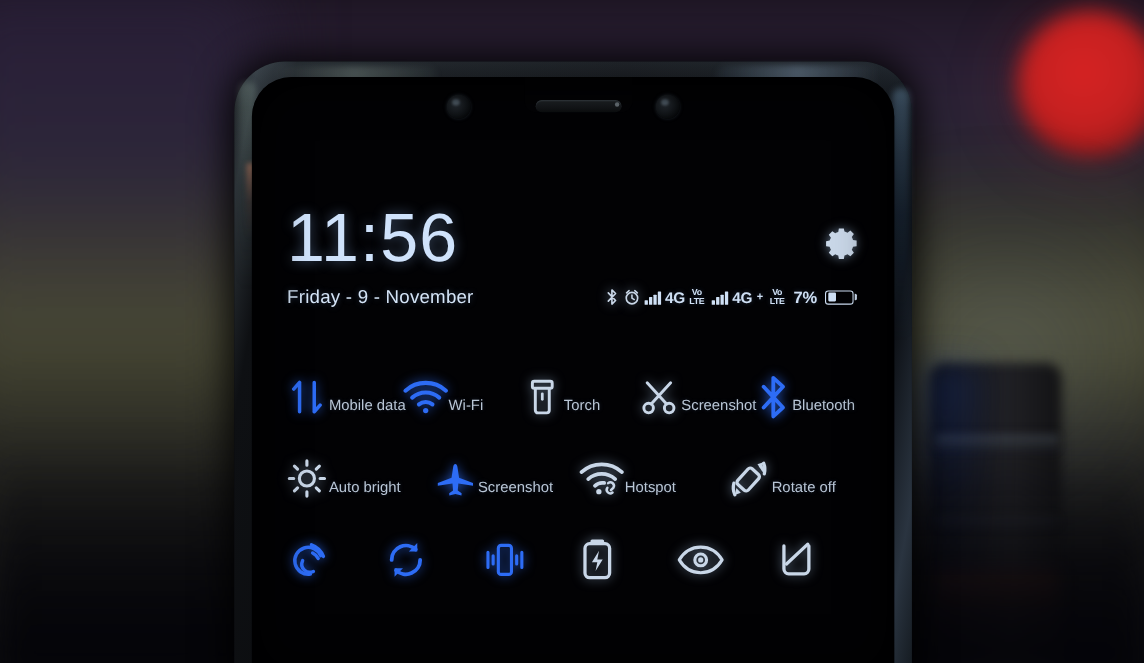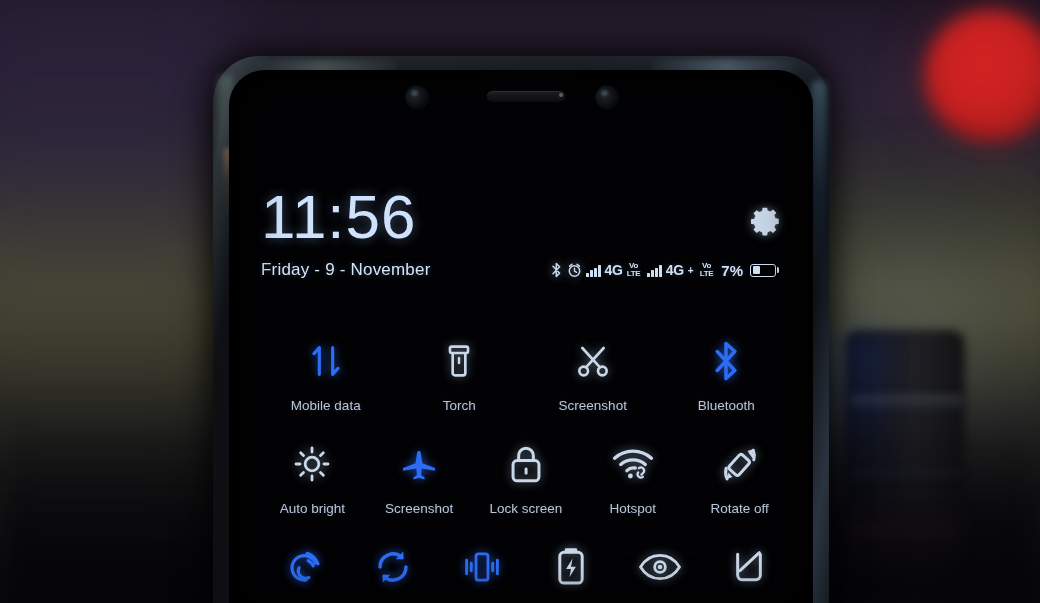--- a/index.html
+++ b/index.html
@@ -131,21 +131,21 @@
   .batt{display:inline-flex;align-items:center;}
   .batt-body{width:26px;height:13px;border:1.6px solid #cfe0f5;border-radius:3px;
     padding:1.6px;box-sizing:border-box;margin-left:3px;}
   .batt-fill{height:100%;background:#cfe0f5;border-radius:1px;}
   .batt-cap{width:2px;height:6px;background:#cfe0f5;border-radius:0 1.5px 1.5px 0;margin-left:1px;}
   .gear{position:absolute;right:30px;top:134px;}
 
   
   .tiles{position:absolute;left:30px;right:20px;top:262px;}
   .trow{display:flex;}
-  .tile{flex:1 1 0;min-width:0;display:flex;flex-direction:column;align-items:center;
+  .tile{flex:1 1 0;min-width:0;display:flex;align-items:center;
     padding-top:6px;}
   .tico{height:46px;display:flex;align-items:center;justify-content:center;}
   .tlabel{margin-top:14px;font-size:13.5px;color:#b9c6d6;white-space:nowrap;text-align:center;
     text-shadow:0 0 4px rgba(90,120,165,.3);}
   .trow2{margin-top:22px;} .trow3{margin-top:22px;}
 
   .blue{stroke:#2d6cf5;}
   .blue-f{fill:#2d6cf5;}
   .pale{stroke:#c9d7e8;}
   .pale-f{fill:#c9d7e8;}
@@ -255,20 +255,31 @@
 
           <div class="tile">
             <div class="tico">
                 <svg width="40" height="40" viewBox="0 0 24 24" class="glow-b">
               <path d="M8 20 L8 4 M8 4 L4.8 7.6 M16 4 L16 20 M16 20 L19.2 16.4" fill="none" class="blue" stroke-width="1.9" stroke-linecap="round" stroke-linejoin="round"></path>
             </svg>
               </div>
             <div class="tlabel">Mobile data</div>
           </div>
 
+          <div class="tile">
+            <div class="tico">
+                <svg width="42" height="40" viewBox="0 0 26 20" class="glow-b">
+              <path d="M1.6 6.4a17 17 0 0 1 22.8 0" fill="none" class="blue" stroke-width="2.3" stroke-linecap="round"></path>
+              <path d="M5.4 10.3a11.5 11.5 0 0 1 15.2 0" fill="none" class="blue" stroke-width="2.3" stroke-linecap="round"></path>
+              <path d="M9.2 14.1a6 6 0 0 1 7.6 0" fill="none" class="blue" stroke-width="2.3" stroke-linecap="round"></path>
+              <circle cx="13" cy="17.6" r="1.5" class="blue-f"></circle>
+            </svg>
+              </div>
+            <div class="tlabel">Wi-Fi</div>
+          </div>
 
           <div class="tile">
             <div class="tico">
                 <svg width="40" height="40" viewBox="0 0 24 24" class="glow-p">
               <rect x="6.6" y="3.4" width="10.8" height="3.8" rx="1" fill="none" class="pale" stroke-width="1.6"></rect>
               <path d="M8.2 7.2 L8.2 19.2a1.4 1.4 0 0 0 1.4 1.4h4.8a1.4 1.4 0 0 0 1.4-1.4V7.2" fill="none" class="pale" stroke-width="1.6" stroke-linejoin="round"></path>
               <path d="M12 10.2 L12 13.2" fill="none" class="pale" stroke-width="1.5" stroke-linecap="round"></path>
             </svg>
               </div>
             <div class="tlabel">Torch</div>
@@ -312,30 +323,20 @@
 
           <div class="tile">
             <div class="tico">
                 <svg width="42" height="40" viewBox="0 0 24 24" class="glow-b">
               <path class="blue-f" d="M21.6 14.4 L14 11.6 L13.1 5.6c-.12-.85-.62-1.5-1.15-1.5s-1.03.65-1.15 1.5l-.9 6L2.4 14.4v1.6l8 -1.3 .3 3.9 -2.1 1.5 .1 1.2 3.3-.85 3.3.85.1-1.2-2.1-1.5 .3-3.9 8 1.3z"></path>
             </svg>
               </div>
             <div class="tlabel">Screenshot</div>
           </div>
 
-          <div class="tile">
-            <div class="tico">
-                <svg width="38" height="42" viewBox="0 0 20 24" class="glow-p">
-              <rect x="2.6" y="10" width="14.8" height="11.6" rx="2.3" fill="none" class="pale" stroke-width="1.7"></rect>
-              <path d="M5.8 10 V7.2a4.2 4.2 0 0 1 8.4 0V10" fill="none" class="pale" stroke-width="1.7" stroke-linecap="round"></path>
-              <rect x="9.2" y="14" width="1.7" height="4.2" rx=".85" class="pale-f"></rect>
-            </svg>
-              </div>
-            <div class="tlabel">Lock screen</div>
-          </div>
 
           <div class="tile">
             <div class="tico">
                 <svg width="42" height="40" viewBox="0 0 26 20" class="glow-p">
               <path d="M1.6 6.4a17 17 0 0 1 22.8 0" fill="none" class="pale" stroke-width="2.1" stroke-linecap="round"></path>
               <path d="M5.4 10.3a11.5 11.5 0 0 1 15.2 0" fill="none" class="pale" stroke-width="2.1" stroke-linecap="round"></path>
               <path d="M9.2 14.1a6 6 0 0 1 5.2 -1.6" fill="none" class="pale" stroke-width="2.1" stroke-linecap="round"></path>
               <circle cx="11.4" cy="17.4" r="1.5" class="pale-f"></circle>
               <path d="M16.6 12.6 a2 2 0 0 1 2.9 2.7 l-1.3 1.3 M19.1 17.9 a2 2 0 0 1 -2.9 -2.7" fill="none" class="pale" stroke-width="1.4" stroke-linecap="round"></path>
             </svg>

